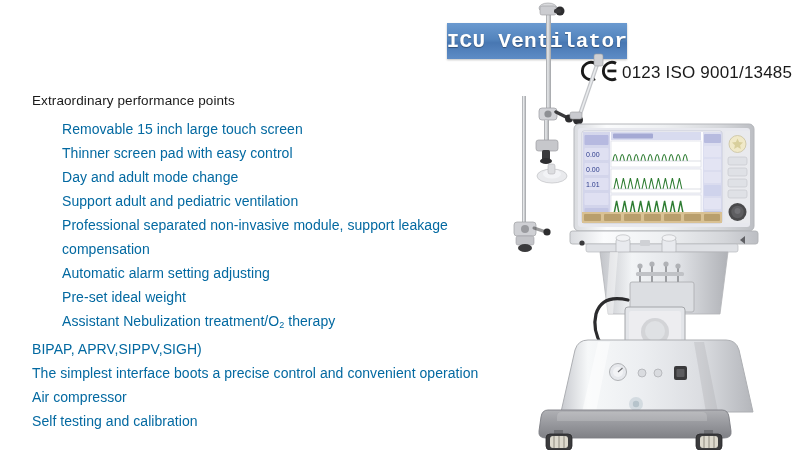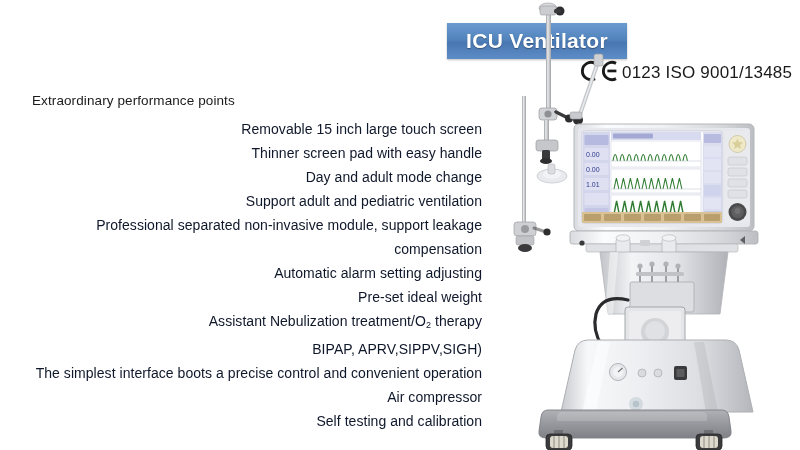--- a/index.html
+++ b/index.html
@@ -11,20 +11,21 @@
     overflow:hidden;
     color:#231f20;
   }
 
   
   .banner {
     position:absolute; left:447px; top:23px; width:180px; height:36px;
     background:linear-gradient(180deg,#6b9ad0 0%,#5384bd 45%,#4877b2 55%,#5e8cc6 100%);
     display:flex; align-items:center; justify-content:center;
     box-shadow:0 1px 2px rgba(0,0,0,.25);
+    font-family:Liberation Mono, monospace;
   }
   .banner-text {
     color:#ffffff; font-size:21px; font-weight:bold; letter-spacing:.3px;
     text-shadow:0 1px 1px rgba(0,0,0,.35);
     white-space:nowrap;
   }
 
   
   .cert {
     position:absolute; left:578px; top:60px;
@@ -35,22 +36,22 @@
   .cert-text { font-size:17px; color:#1a1a1a; letter-spacing:.2px; }
 
   
   .features { position:absolute; left:32px; top:93px; width:450px; }
   .features-heading {
     font-size:13.5px; font-weight:normal; color:#1a1a1a;
     letter-spacing:.1px; margin-bottom:9px;
   }
   .feature-list { list-style:none; }
   .feature-item {
-    font-size:14px; color:#0f172a; line-height:24px;
-    white-space:nowrap; letter-spacing:.05px;text-align:right;
+    font-size:14px; color:#0369a1; line-height:24px;
+    white-space:nowrap; letter-spacing:.05px;
   }
   .feature-item.indent { padding-left:30px; }
   .feature-item.flush  { padding-left:0px; }
   .feature-item sub { font-size:9px; vertical-align:-2px; }
 
   
   .device { position:absolute; left:470px; top:0px; width:330px; height:450px; }
   .device svg { display:block; }
 </style>
 </head>
@@ -68,21 +69,21 @@
       <rect x="29.4" y="9.6" width="9" height="2.7" fill="#1a1a1a"></rect>
     </svg>
   </span>
   <span class="cert-text">0123 ISO 9001/13485</span>
 </div>
 
 <div class="features">
   <div class="features-heading">Extraordinary performance points</div>
   <ul class="feature-list">
     <li class="feature-item indent">Removable 15 inch large touch screen</li>
-    <li class="feature-item indent">Thinner screen pad with easy handle</li>
+    <li class="feature-item indent">Thinner screen pad with easy control</li>
     <li class="feature-item indent">Day and adult mode change</li>
     <li class="feature-item indent">Support adult and pediatric ventilation</li>
     <li class="feature-item indent">Professional separated non-invasive module, support leakage</li>
     <li class="feature-item indent">compensation</li>
     <li class="feature-item indent">Automatic alarm setting adjusting</li>
     <li class="feature-item indent">Pre-set ideal weight</li>
     <li class="feature-item indent"><span>Assistant Nebulization treatment/O</span><sub>2</sub><span> therapy</span></li>
     <li class="feature-item flush">BIPAP, APRV,SIPPV,SIGH)</li>
     <li class="feature-item flush">The simplest interface boots a precise control and convenient operation</li>
     <li class="feature-item flush">Air compressor</li>

